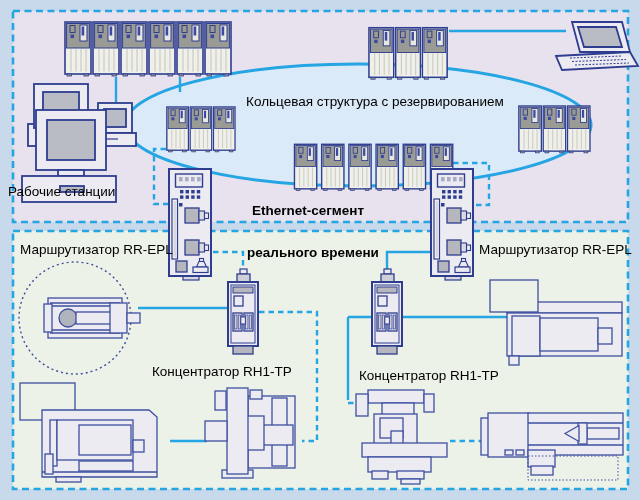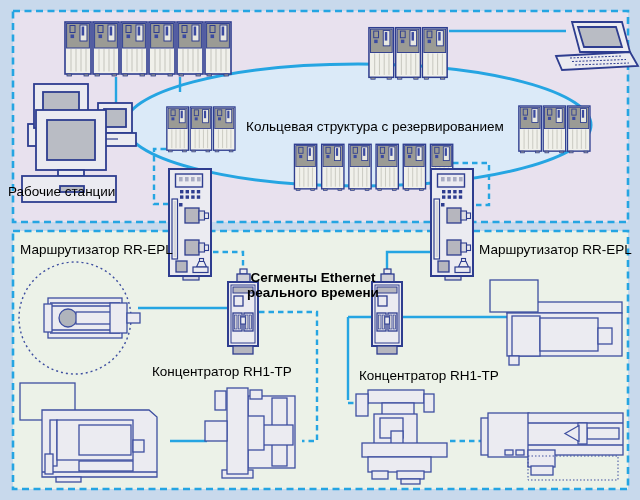--- a/index.html
+++ b/index.html
@@ -1,21 +1,21 @@
 <!DOCTYPE html>
 <html><head>
 <meta charset="utf-8">
 <style>
   html,body{margin:0;padding:0;background:#c8d9ec;}
   .stage{position:relative;width:640px;height:500px;overflow:hidden;background:#c8d9ec;
          font-family:"Liberation Sans",sans-serif;}
   .stage svg{position:absolute;left:0;top:0;}
   .diagram-label{position:absolute;color:#000;font-size:13.5px;line-height:15px;white-space:nowrap;}
   .diagram-label.bold{font-weight:bold;}
-  .diagram-label.centered{transform:translateX(-50%);text-align:center;margin-top:25px;}
+  .diagram-label.centered{transform:translateX(-50%);text-align:center;}
 </style>
 </head>
 <body>
 
 <div class="stage">
 <svg width="640" height="500" viewBox="0 0 640 500">
   <defs>
 
     <symbol id="cab" viewBox="0 0 28 56">
       <rect x="1" y="1.5" width="26" height="52" fill="#f0f0ea" stroke="#2e3d8f" stroke-width="1.6"></rect>
@@ -257,23 +257,23 @@
     <rect x="598" y="328" width="14" height="16"></rect>
     <rect x="509" y="356" width="10" height="9"></rect>
     <rect x="490" y="280" width="48" height="32" fill="#ecf2e8"></rect>
   </g>
 </svg>
 
 <div class="diagram-label centered" style="left:375px;top:94px;">Кольцевая структура с резервированием</div>
 
 <div class="diagram-label" style="left:8px;top:184px;">Рабочие станции</div>
 
+<div class="diagram-label bold centered" style="left:308px;top:203px;">Ethernet-сегмент</div>
 
 <div class="diagram-label bold centered" style="left:313px;top:245px;">
-  <div>Сегменты Ethernet</div>
   <div>реального времени</div>
 </div>
 
 <div class="diagram-label" style="left:20px;top:242px;">Маршрутизатор RR-EPL</div>
 
 <div class="diagram-label" style="left:479px;top:242px;">Маршрутизатор RR-EPL</div>
 
 <div class="diagram-label" style="left:152px;top:364px;">Концентратор RH1-TP</div>
 
 <div class="diagram-label" style="left:359px;top:368px;">Концентратор RH1-TP</div>

